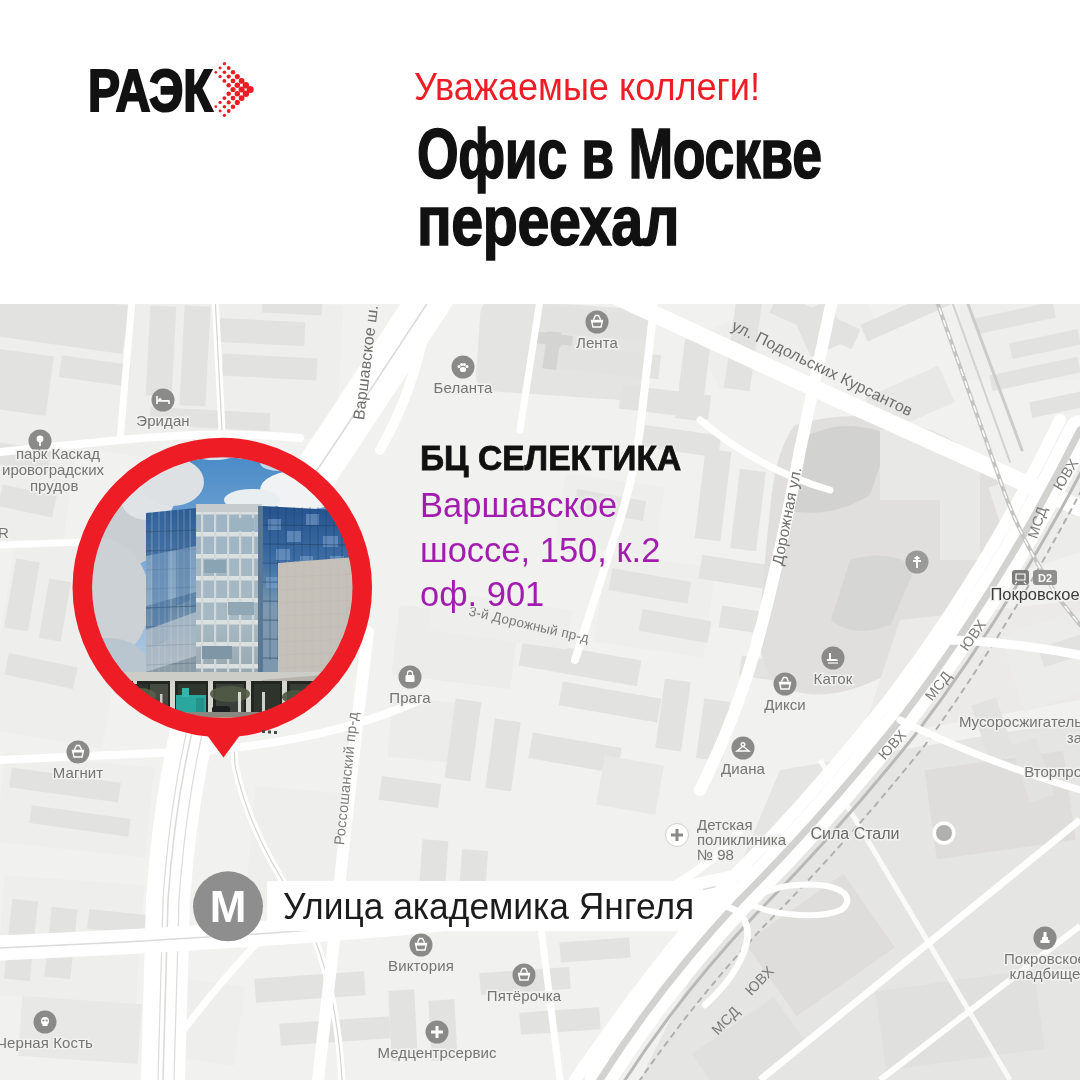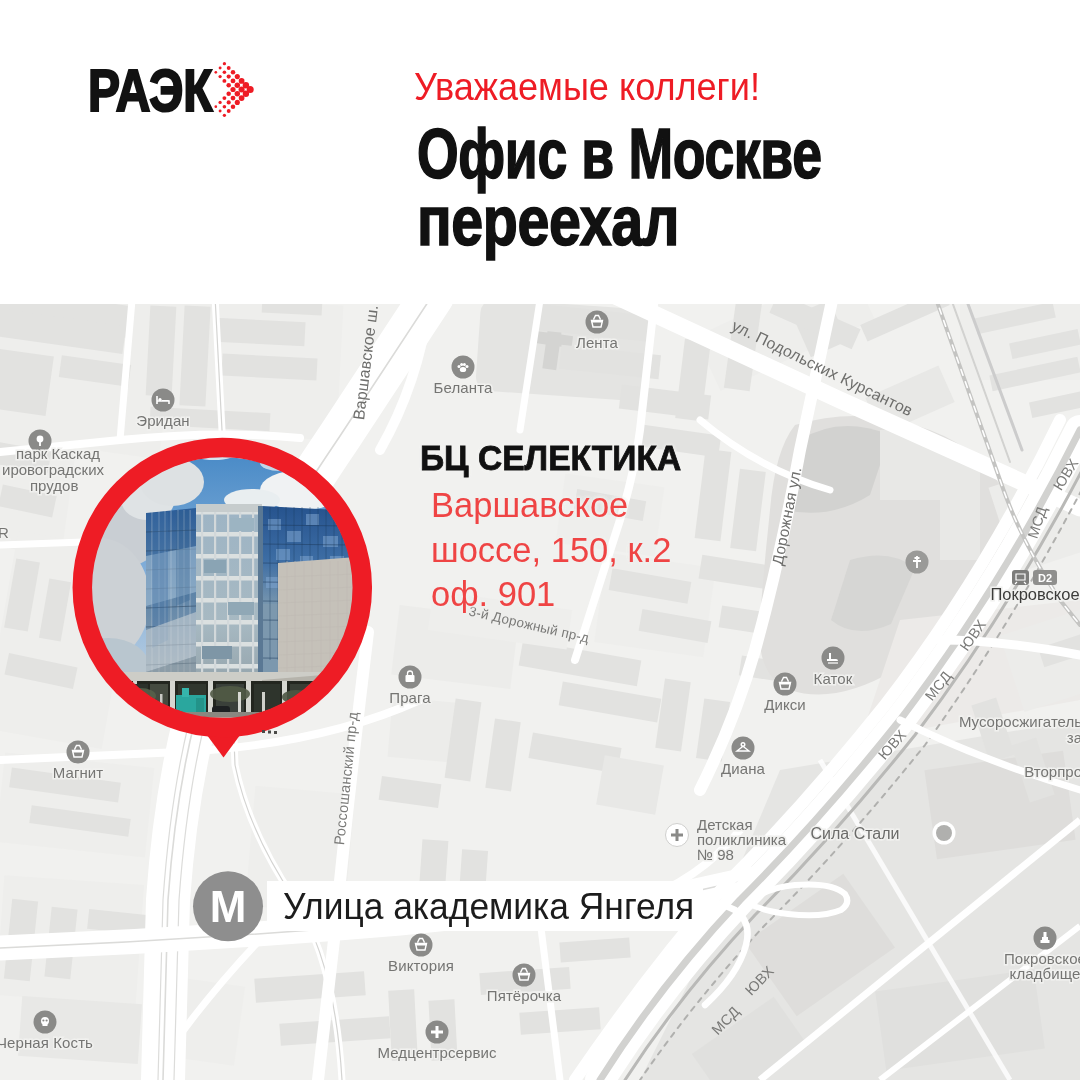--- a/index.html
+++ b/index.html
@@ -10,21 +10,21 @@
   -webkit-text-stroke:2.2px #121212;}
 #redline{left:414px;top:66px;font-size:38px;color:#ee1c25;
   transform:scaleX(0.95);transform-origin:left top;}
 #head1{left:417px;top:113.4px;font-size:71px;font-weight:bold;color:#111;-webkit-text-stroke:1.6px #111;
   transform:scaleX(0.755);transform-origin:left top;letter-spacing:-0.5px;white-space:nowrap;}
 #head2{left:417px;top:179.6px;font-size:71px;font-weight:bold;color:#111;-webkit-text-stroke:1.6px #111;
   transform:scaleX(0.809);transform-origin:left top;letter-spacing:-0.5px;white-space:nowrap;}
 #bc{left:420px;top:438px;font-size:35px;font-weight:bold;color:#111;-webkit-text-stroke:0.8px #111;
   transform:scaleX(0.959);transform-origin:left top;white-space:nowrap;
   text-shadow:0 0 4px #f1f1ef,0 0 4px #f1f1ef,0 0 4px #f1f1ef;}
-#addr{left:431px;top:483px;font-size:34.5px;line-height:44.5px;color:#ef4444;
+#addr{left:420px;top:483px;font-size:34.5px;line-height:44.5px;color:#a21caf;
   transform-origin:left top;white-space:nowrap;
   text-shadow:0 0 4px #f1f1ef,0 0 4px #f1f1ef,0 0 4px #f1f1ef;}
 #mlabel{left:283px;top:885.5px;font-size:36px;color:#1c1c1c;
   transform:scaleX(0.982);transform-origin:left top;white-space:nowrap;}
 </style></head>
 <body>
 <div id="page">
 <svg class="abs" style="left:0;top:304px" width="1080" height="776" viewBox="0 304 1080 776">
 <rect x="0" y="304" width="1080" height="776" fill="#f1f1ef"></rect>
 <g>

